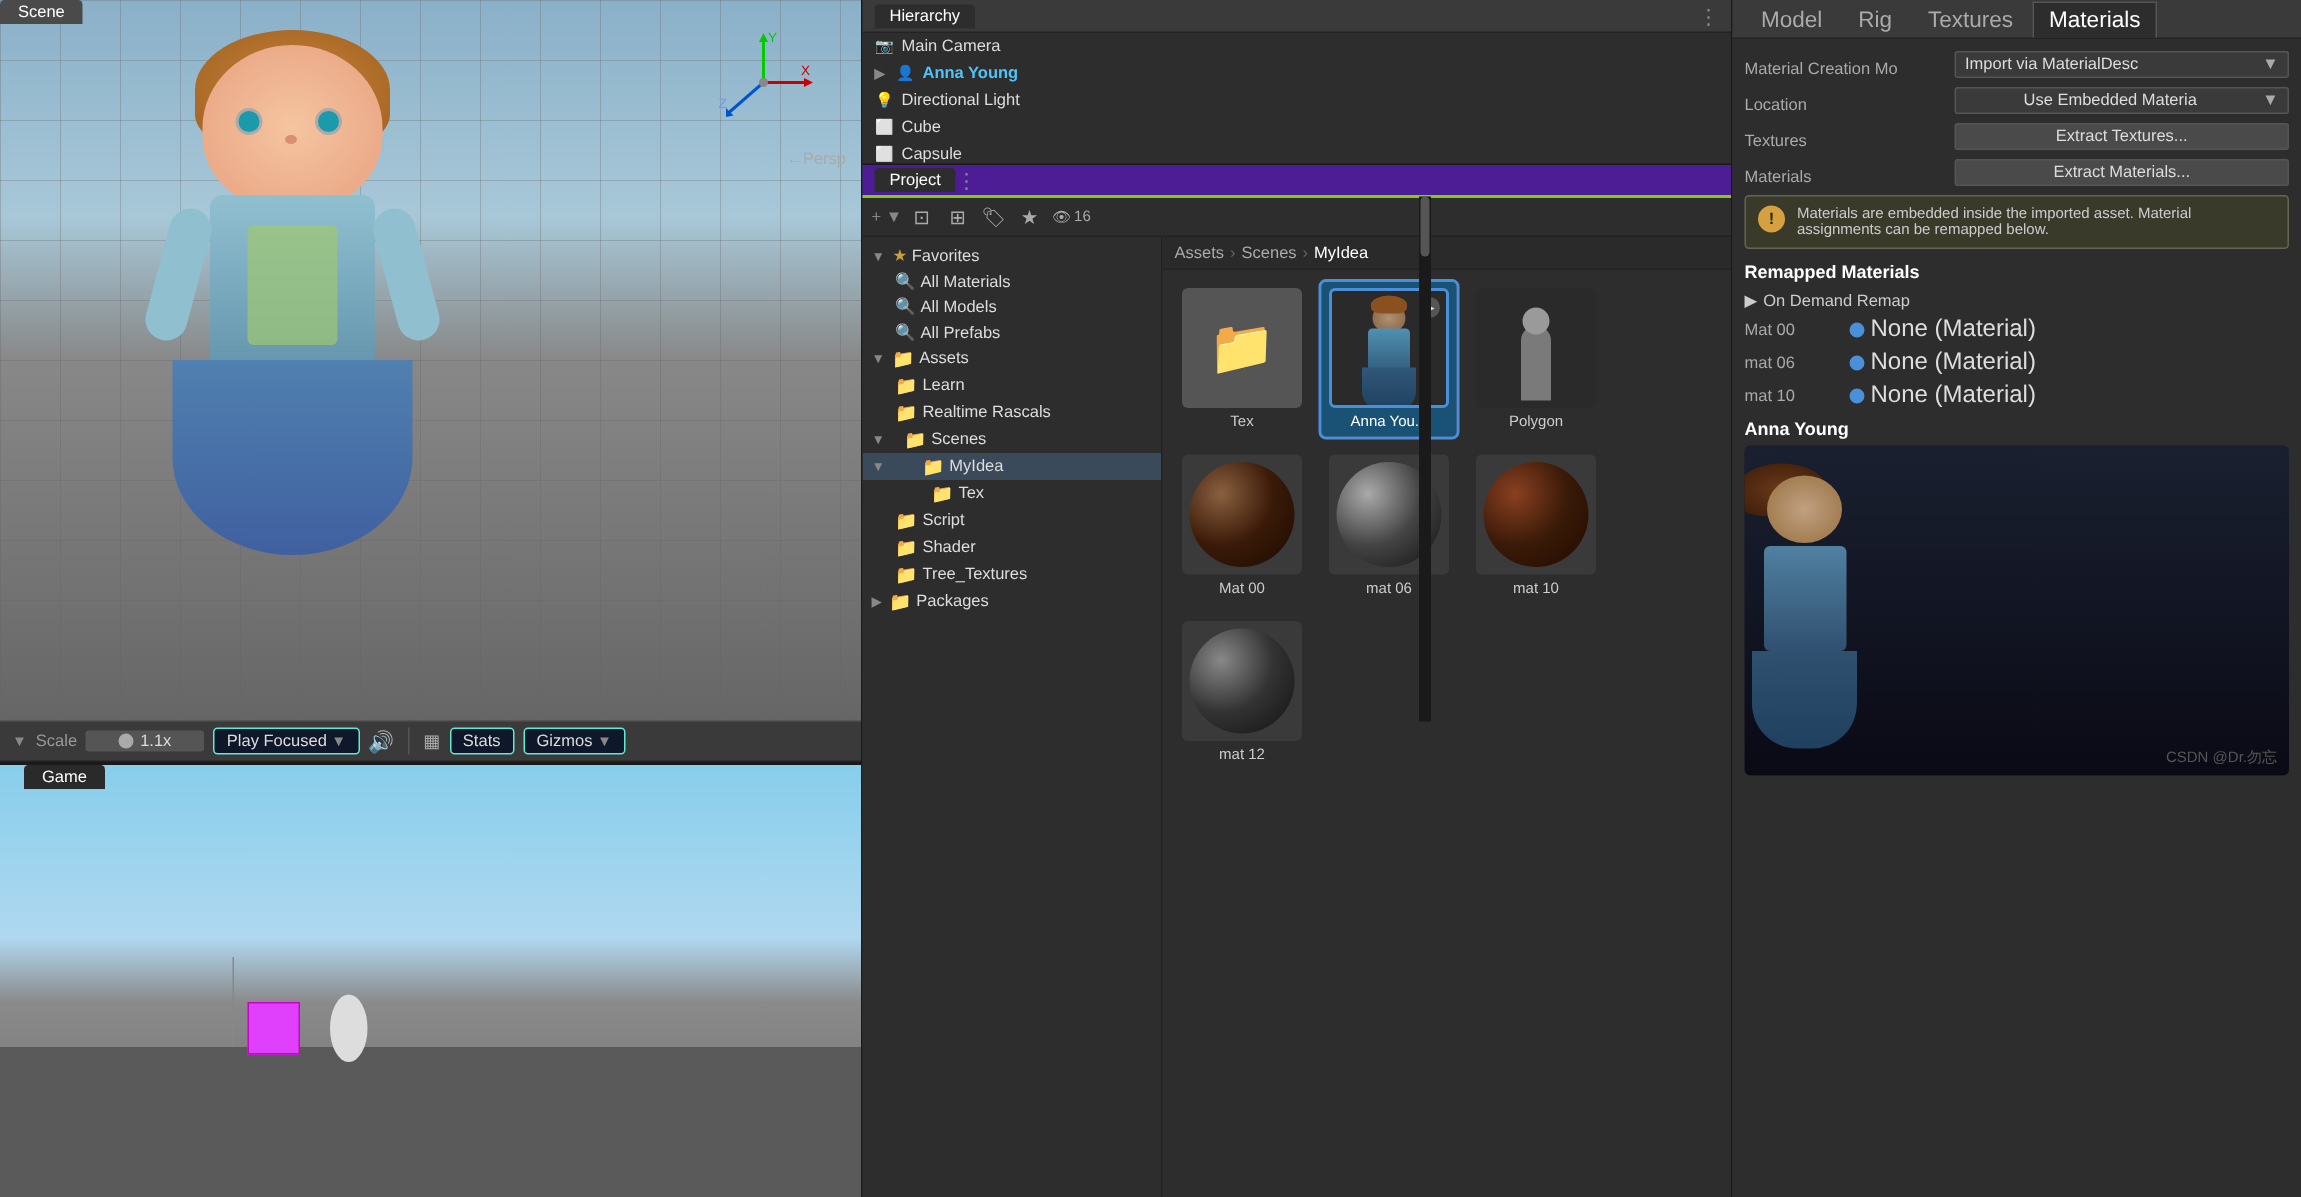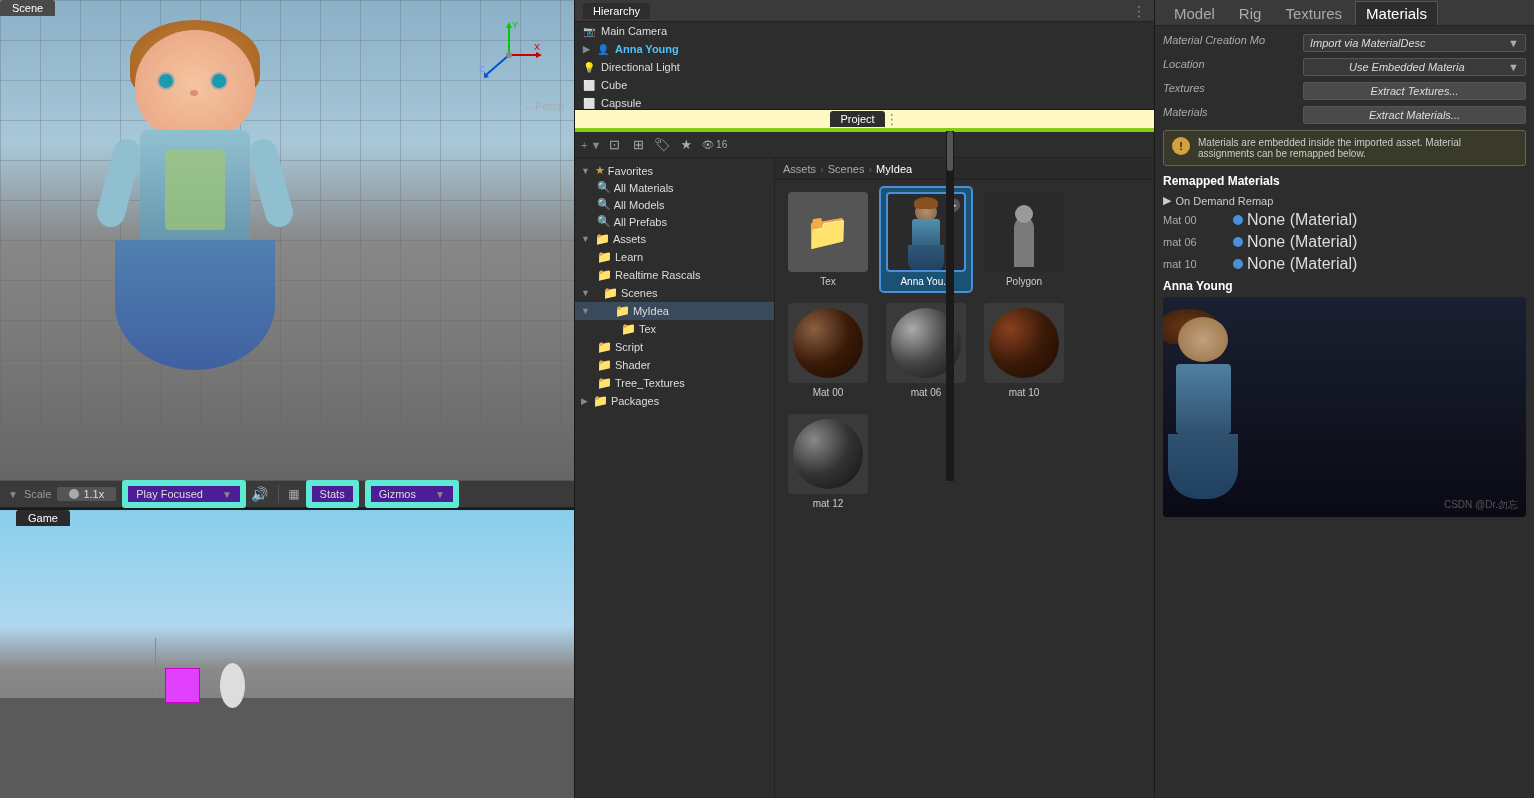--- a/index.html
+++ b/index.html
@@ -136,44 +136,44 @@
       display: flex;
       align-items: center;
       padding: 0 8px;
       gap: 6px;
       font-size: 11px;
     }
 
     .scale-label { color: #999; }
     .scale-value { 
       background: #555;
-      padding: 1px 12px;
+      padding: 1px 22px;
       border-radius: 2px;
       display: flex;
       align-items: center;
       gap: 4px;
     }
     .scale-dot {
       width: 10px;
       height: 10px;
       background: #aaa;
       border-radius: 50%;
     }
 
     .toolbar-btn {
-      background: #4c1d95;
-      border: 6px solid #5eead4;
+      background: #0f172a;
+      border: 1px solid #5eead4;
       color: #ddd;
       padding: 2px 8px;
       border-radius: 3px;
       cursor: pointer;
       font-size: 11px;
       display: flex;
       align-items: center;
-      gap: 19px;
+      gap: 3px;
     }
 
     .toolbar-separator {
       width: 1px;
       height: 18px;
       background: #555;
       margin: 0 3px;
     }
 
     .game-view {
@@ -297,26 +297,26 @@
     
     .project-panel {
       flex: 1;
       background: #2d2d2d;
       display: flex;
       flex-direction: column;
     }
 
     .project-header {
       height: 22px;
-      background: #fef9c3;
+      background: #4c1d95;
       display: flex;
       align-items: center;
       padding: 0 8px;
-      border-bottom: 4px solid #84cc16;
-      justify-content: center;
+      border-bottom: 2px solid #84cc16;
+      justify-content: flex-start;
     }
 
     .project-toolbar {
       height: 26px;
       background: #2d2d2d;
       display: flex;
       align-items: center;
       padding: 0 6px;
       gap: 4px;
       border-bottom: 1px solid #222;
@@ -506,24 +506,23 @@
     }
 
     .inspector-body {
       flex: 1;
       padding: 8px;
       overflow-y: auto;
     }
 
     .ins-row {
       display: flex;
-      align-items: flex-start;
+      align-items: flex-end;
       margin-bottom: 6px;
       font-size: 11px;
-      font-style: italic;
     }
 
     .ins-label {
       width: 140px;
       color: #aaa;
       flex-shrink: 0;
     }
 
     .ins-value {
       flex: 1;

